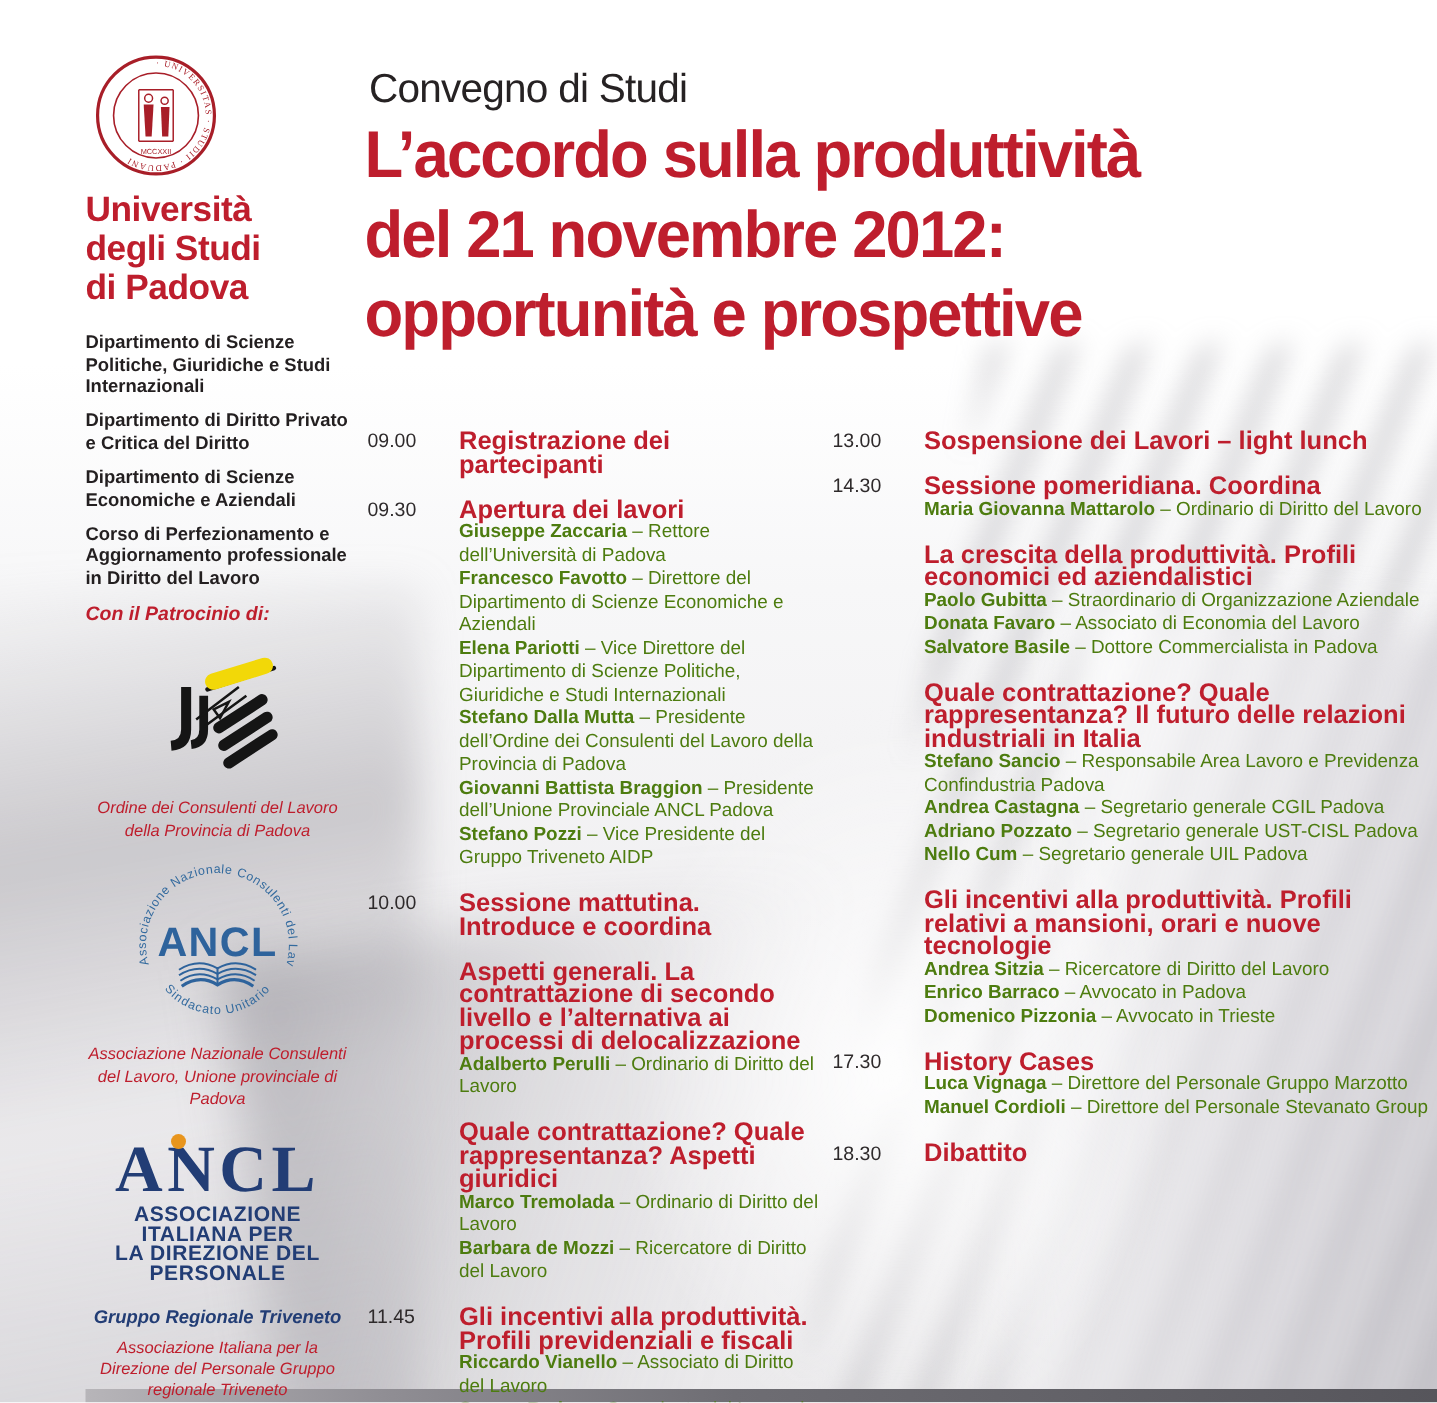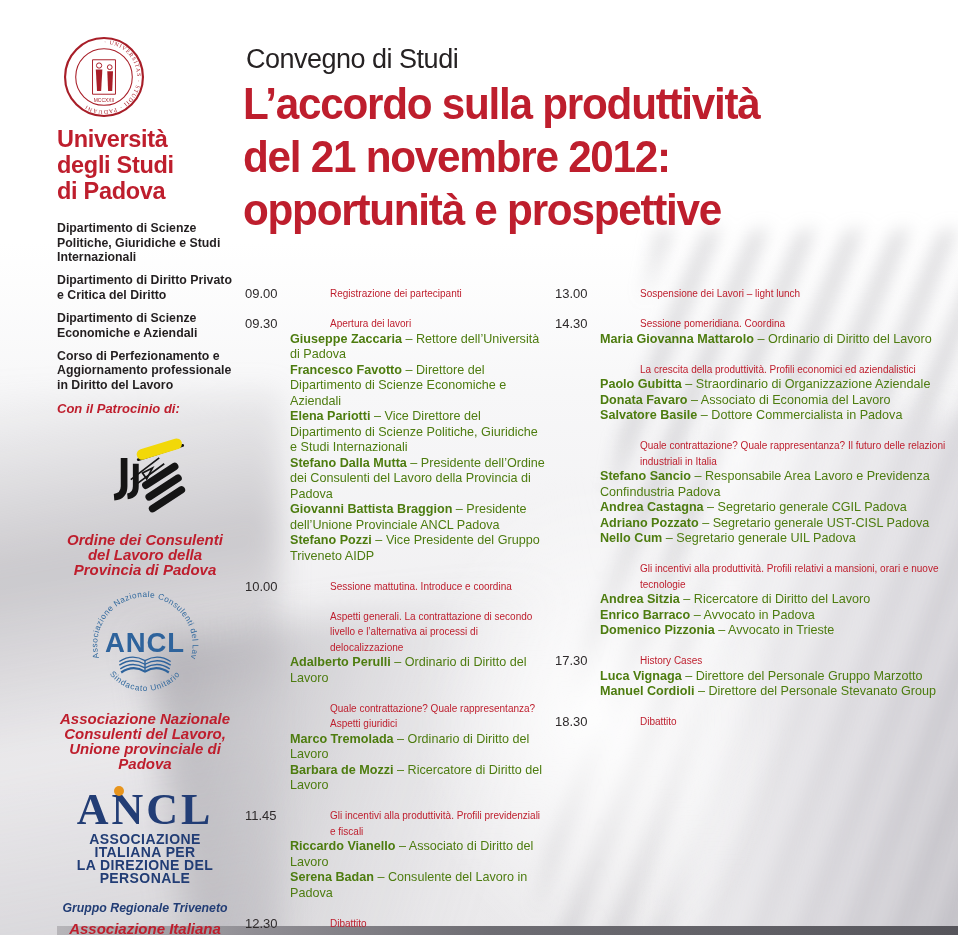--- a/index.html
+++ b/index.html
@@ -30,42 +30,42 @@
   .content { position:absolute; inset:0; z-index:1; }
 
   
   .sidebar { position:absolute; left:57px; top:36px; width:176px; }
   .seal { display:block; margin-left:5px; }
   .uni-name { margin:8px 0 0 0; font-size:23.5px; line-height:26px; font-weight:bold; color:#be1e2d; letter-spacing:-0.3px; }
   .departments { margin-top:17px; }
   .dept { font-size:12.3px; line-height:14.6px; font-weight:bold; color:#231f20; margin-bottom:8.5px; }
   .patronage { margin-top:9px; font-size:13px; font-weight:bold; font-style:italic; color:#be1e2d; }
   .consulenti-logo { display:block; margin:18px auto 0 auto; }
-  .patron-caption { margin-top:10px; text-align:center; font-size:15px; line-height:15px; font-weight:bold; font-style:italic; color:#be1e2d; }
+  .patron-caption { margin-top:10px; text-align:center; font-size:11px; line-height:15px; font-weight:normal; font-style:italic; color:#be1e2d; }
   .ancl-logo { display:block; margin:12px auto 0 auto; }
   .aidp { margin-top:16px; text-align:center; }
   .aidp-acronym-wrap { position:relative; display:inline-block; }
   .aidp-acronym { font-family:"Liberation Serif", serif; font-size:44px; line-height:46px; font-weight:bold; letter-spacing:3px; color:#223d75; }
   .aidp-dot { position:absolute; left:37px; top:-1px; width:10px; height:10px; border-radius:50%; background:#e8951d; }
   .aidp-caps { font-size:14px; line-height:13px; font-weight:bold; letter-spacing:0.4px; color:#223d75; }
   .aidp-italic { margin-top:16px; font-size:12.3px; font-style:italic; color:#223d75;font-weight:bold; }
   .aidp .patron-caption { margin-top:7px; line-height:14px; }
 
   
   .kicker { position:absolute; left:246px; top:44px; font-size:27px; font-weight:normal; color:#262223; letter-spacing:-0.5px; }
   .title { position:absolute; left:243px; top:77px; margin:0; font-size:44px; line-height:53px; font-weight:bold; color:#be1e2d; letter-spacing:-1.3px; transform:scaleX(0.96); transform-origin:left top; white-space:nowrap; }
 
   
   .col { position:absolute; top:286px; }
   .col-left { left:245px; width:302px; }
   .col-right { left:555px; width:400px; }
-  .prog-block { display:flex; margin-bottom:14.5px; }
+  .prog-block { display:flex; margin-bottom:14.5px;gap:16px; }
   .prog-time { flex:none; width:45px; font-size:13px; line-height:15.5px; color:#2e2a2b; }
   .prog-content { flex:1; }
-  .session-title { font-size:10px; line-height:15.5px; font-weight:normal; color:#be1e2d;margin-left:40px; }
+  .session-title { font-size:17px; line-height:15.5px; font-weight:bold; color:#be1e2d; }
   .speaker-line { font-size:12.6px; line-height:15.5px; color:#4d7c0f; }
   .speaker-name { font-weight:bold; }
 </style>
 </head>
 <body>
 
 <div class="poster">
 
   <div class="bg">
     <div class="bg-base"></div>

